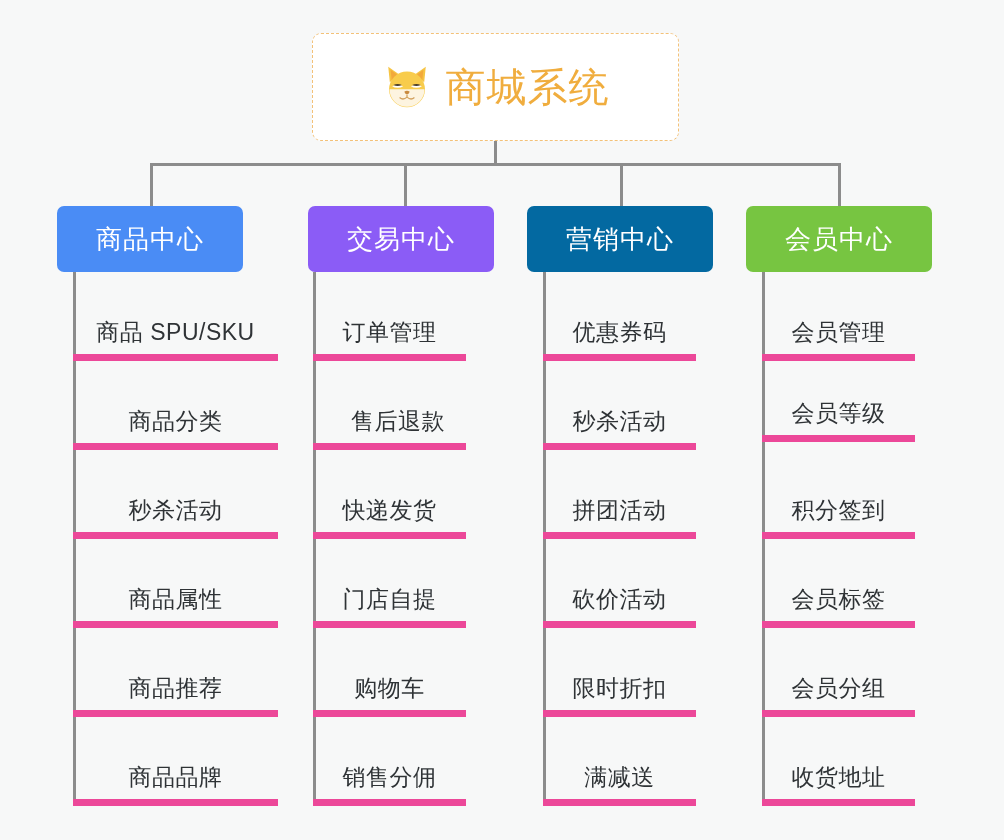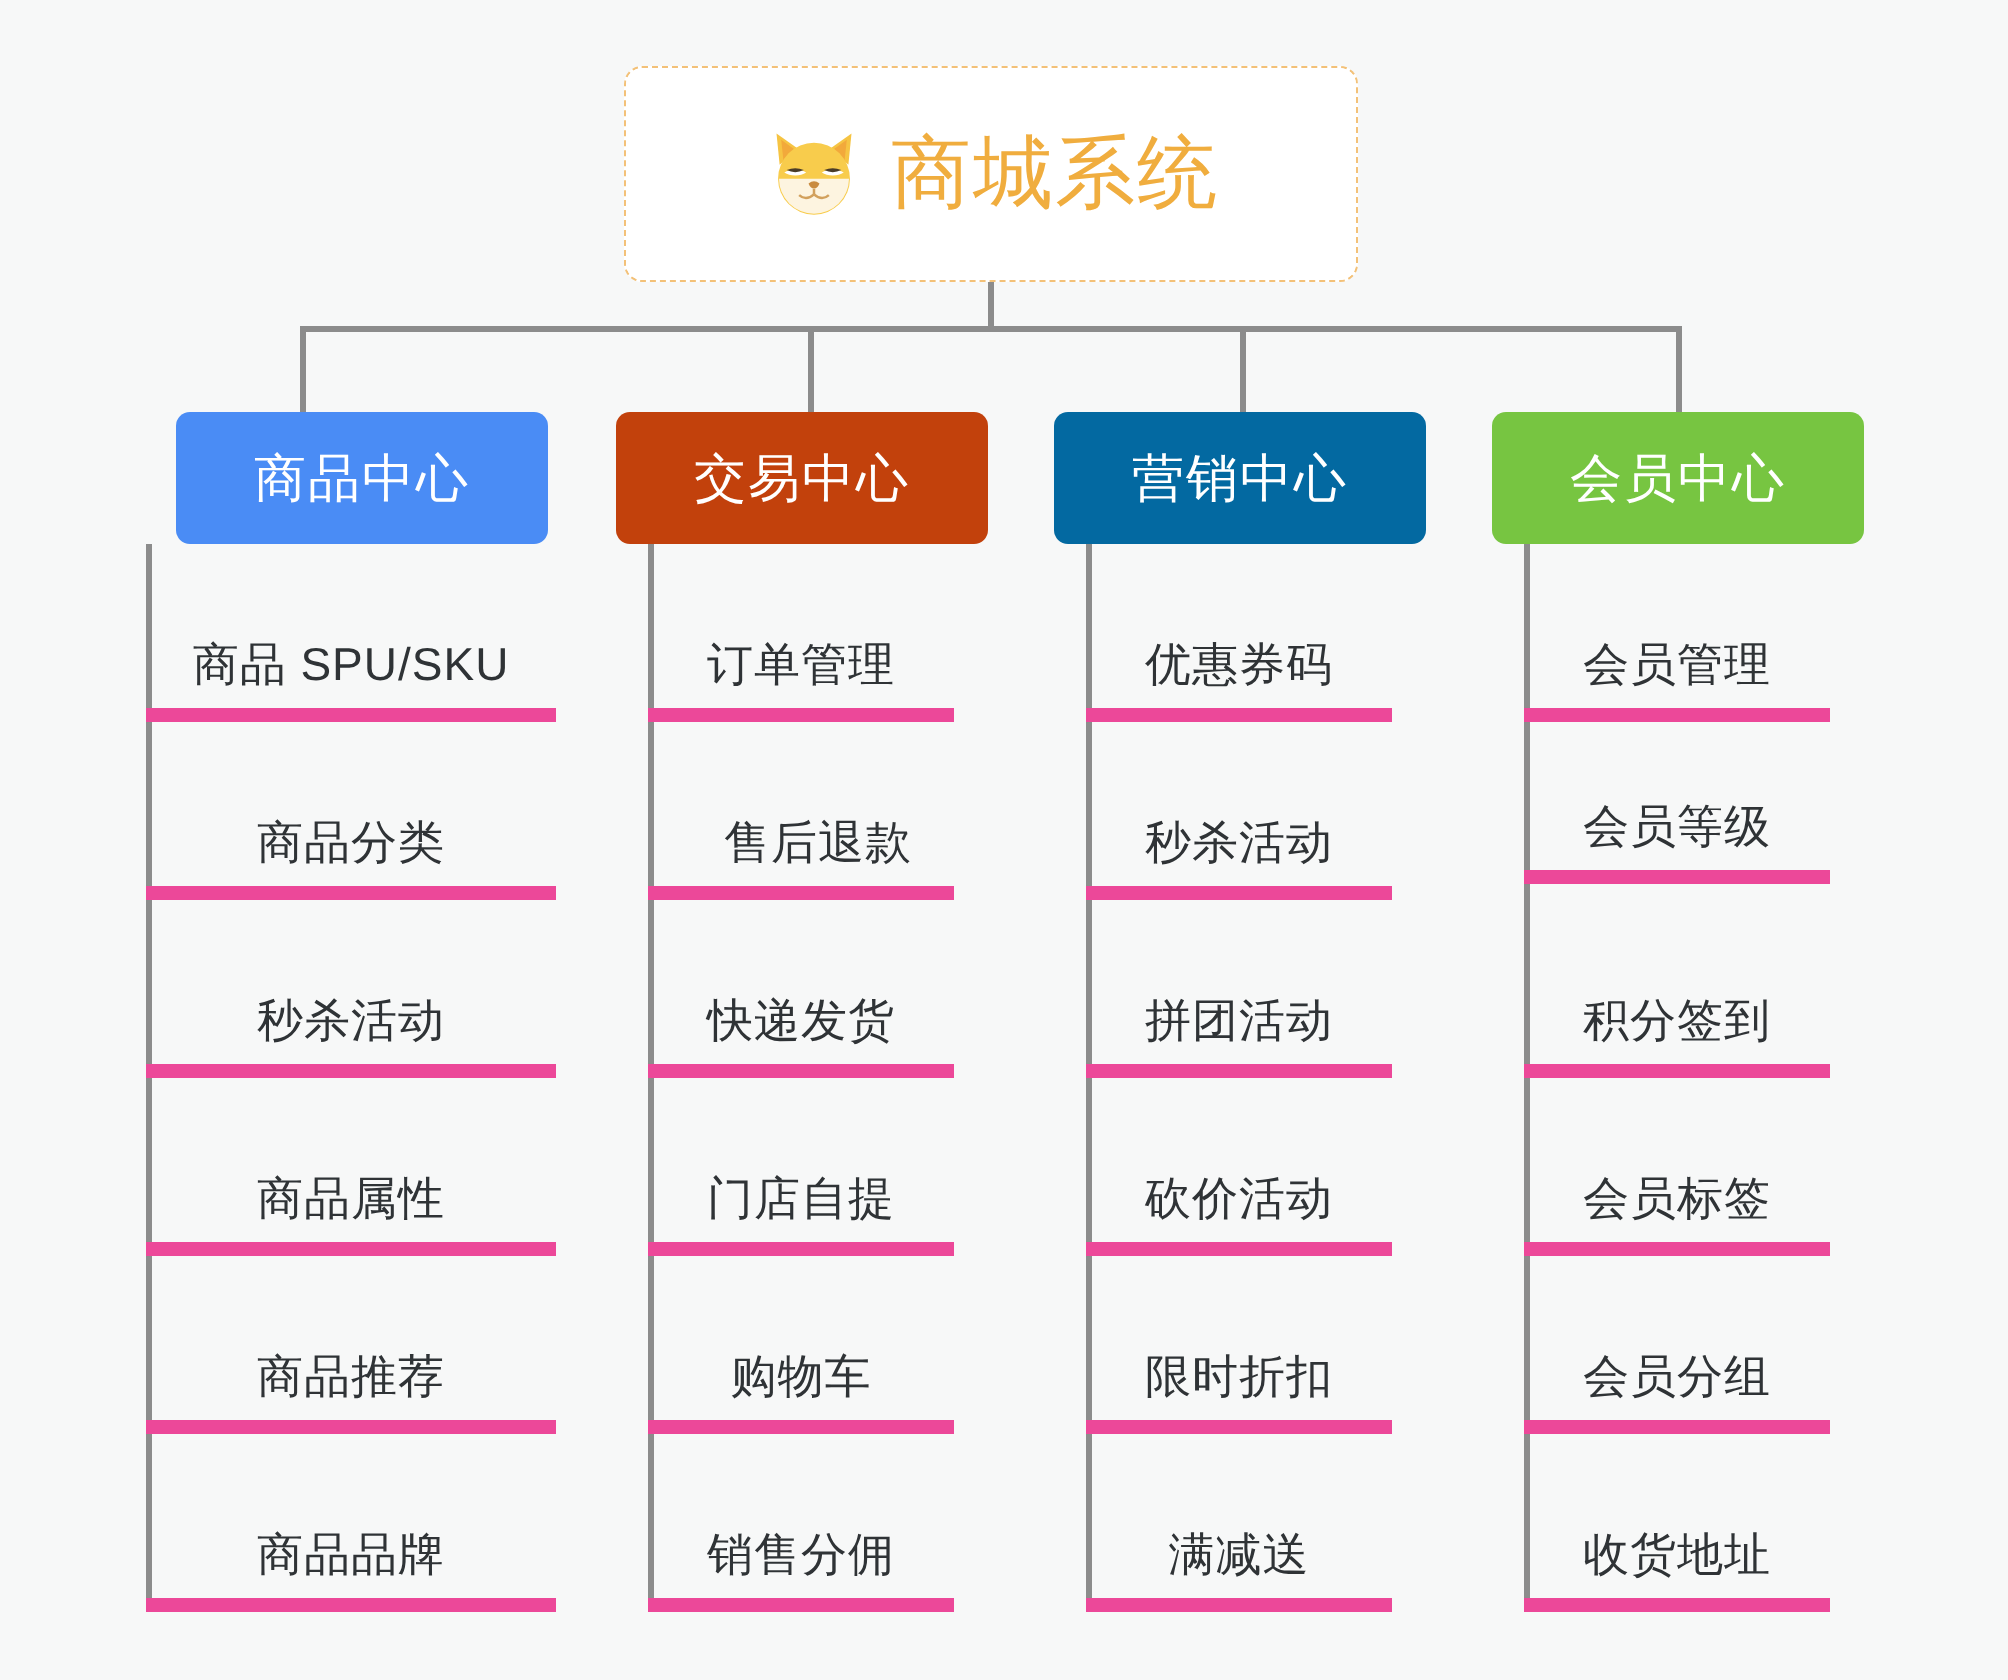--- a/index.html
+++ b/index.html
@@ -141,21 +141,21 @@
       <path d="M32 45 q-5 4.5 -9.5 0.5" stroke="#d2a05c" stroke-width="1.6" fill="none"></path>
       <path d="M32 45 q5 4.5 9.5 0.5" stroke="#d2a05c" stroke-width="1.6" fill="none"></path>
     </svg>
     <div class="root-title">商城系统</div>
   </div>
 
   <div class="conn conn-stem"></div>
   <div class="conn conn-bus"></div>
 
 <div class="conn conn-drop" style="left: 150px;"></div>
-    <div class="cat-box" style="left: 57px; width: 186px; background: rgb(74, 140, 245); margin-left: 31px;">
+    <div class="cat-box" style="left: 57px; width: 186px; background: rgb(74, 140, 245);">
       <span>商品中心</span>
     </div>
     <div class="branch" style="left: 73px; width: 205px; height: 534px;">
       <div class="spine" style="height: 534px;"></div>
       <div class="leaf" style="top: 0px; width: 205px;">
         <span class="leaf-label">商品 SPU/SKU</span>
       </div>
       <div class="leaf" style="top: 89px; width: 205px;">
         <span class="leaf-label">商品分类</span>
       </div>
@@ -166,24 +166,24 @@
         <span class="leaf-label">商品属性</span>
       </div>
       <div class="leaf" style="top: 356px; width: 205px;">
         <span class="leaf-label">商品推荐</span>
       </div>
       <div class="leaf" style="top: 445px; width: 205px;">
         <span class="leaf-label">商品品牌</span>
       </div>
     </div>
     <div class="conn conn-drop" style="left: 404px;"></div>
-    <div class="cat-box" style="left: 308px; width: 186px; background: #c2410c;">
+    <div class="cat-box" style="left: 308px; width: 186px; background: #8b5cf6;">
       <span>交易中心</span>
     </div>
-    <div class="branch" style="left: 324px; width: 153px; height: 422px;">
+    <div class="branch" style="left: 313px; width: 153px; height: 422px;">
       <div class="spine" style="height: 534px;"></div>
       <div class="leaf" style="top: 0px; width: 153px;">
         <span class="leaf-label">订单管理</span>
       </div>
       <div class="leaf" style="top: 89px; width: 153px; padding-left: 17px;">
         <span class="leaf-label">售后退款</span>
       </div>
       <div class="leaf" style="top: 178px; width: 153px;">
         <span class="leaf-label">快递发货</span>
       </div>

